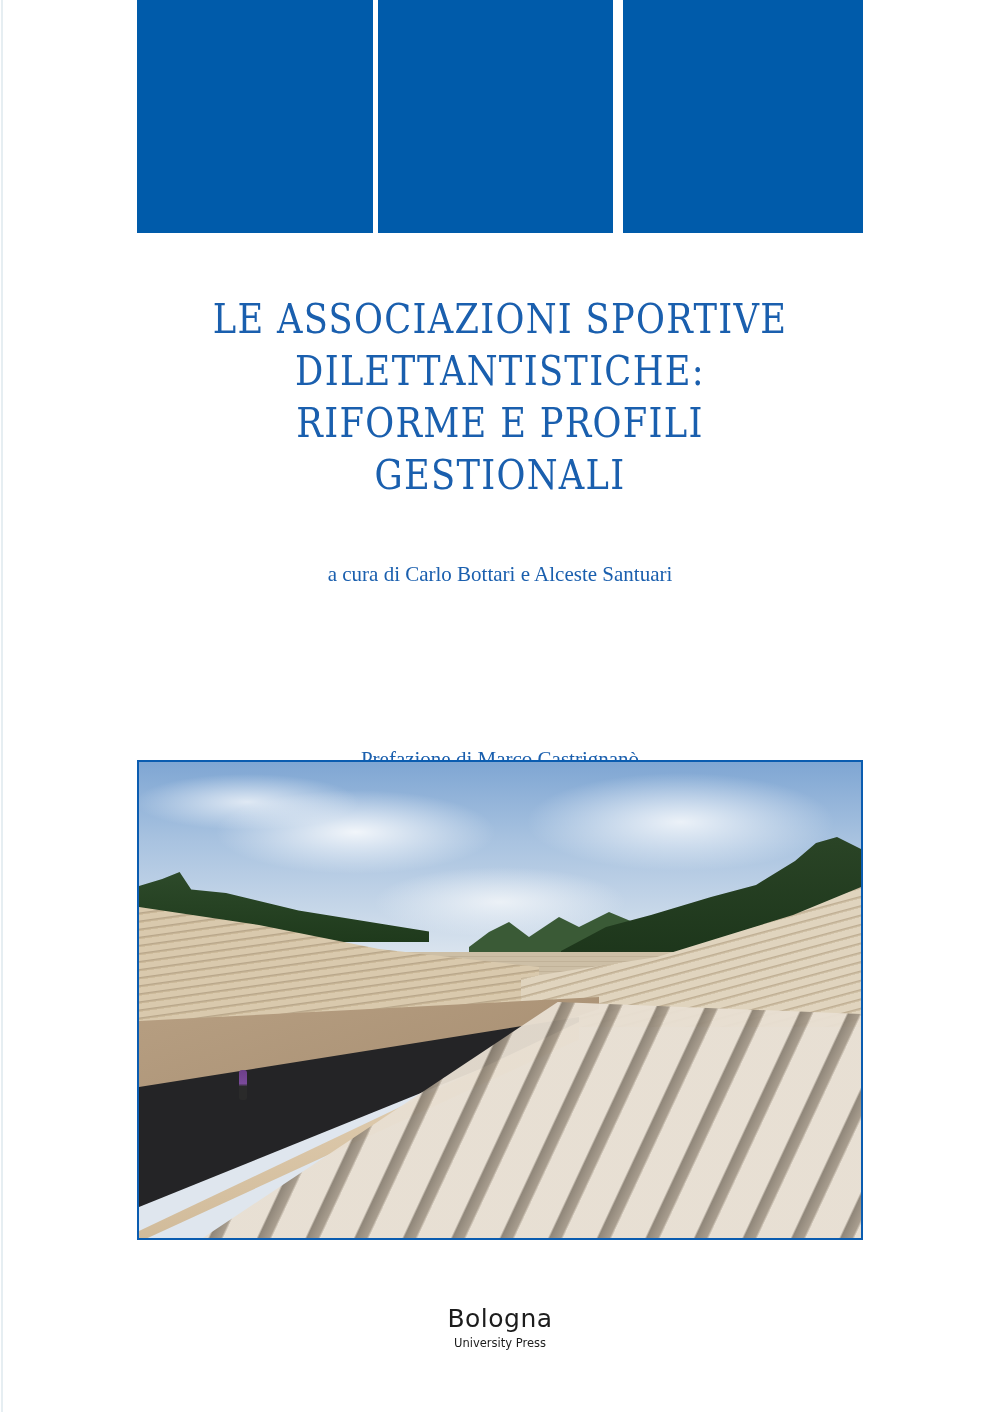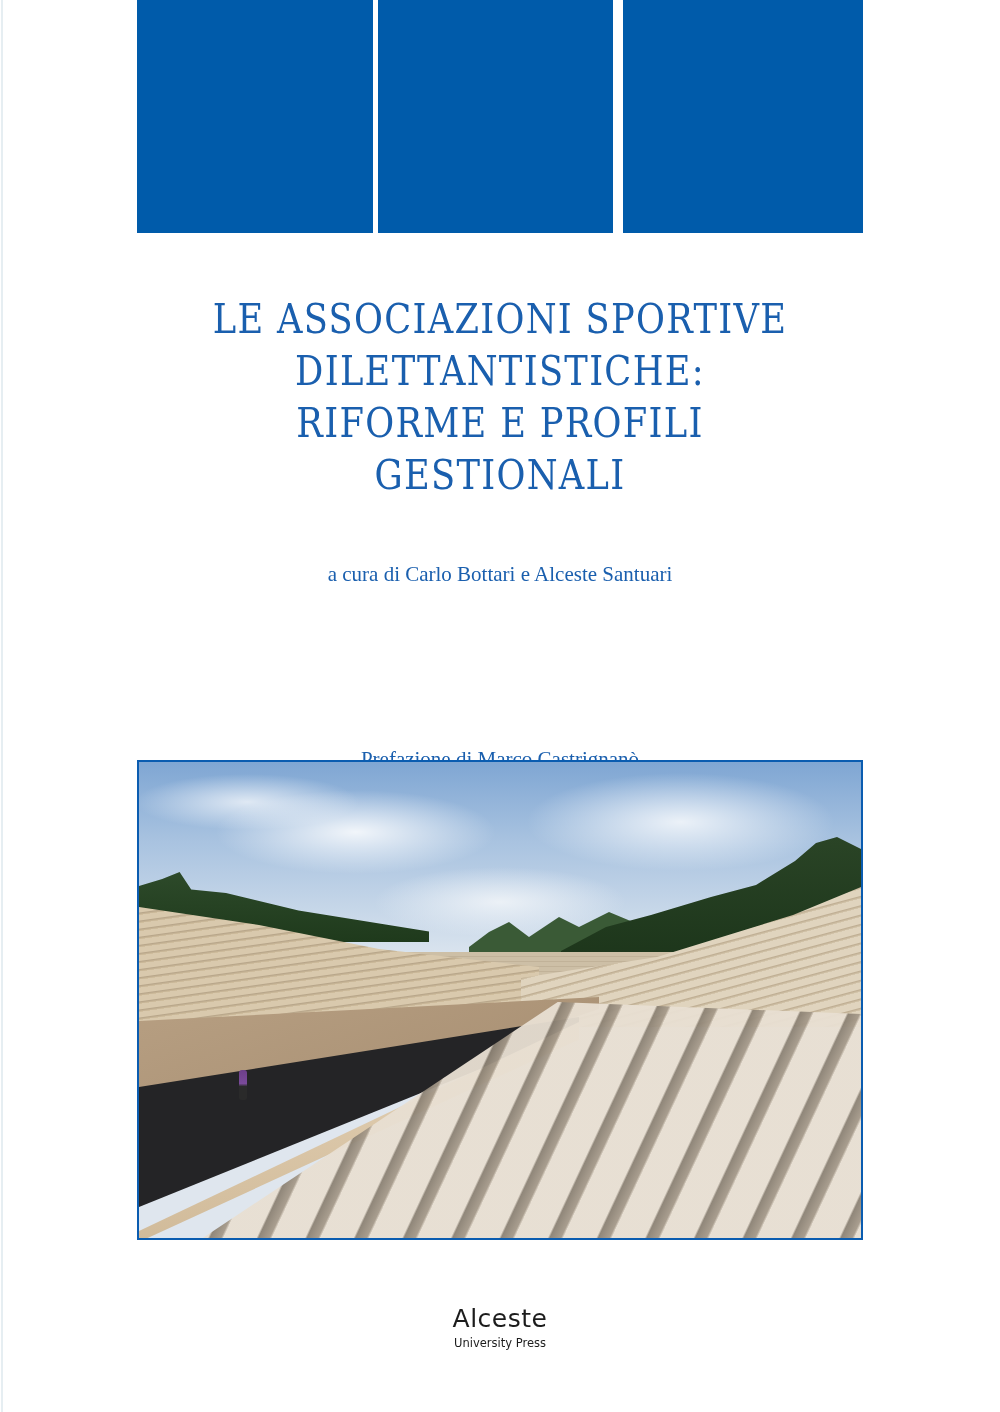--- a/index.html
+++ b/index.html
@@ -146,15 +146,15 @@
   <div class="stands-left"></div>
   <div class="stands-right"></div>
   <div class="track"></div>
   <div class="track-dark"></div>
   <div class="wall"></div>
   <div class="benches"></div>
   <div class="runner"></div>
 </div>
 
 <div class="publisher">
-  <span class="pub-main">Alceste</span>
+  <span class="pub-main">Bologna</span>
   <span class="pub-sub">University Press</span>
 </div>
 
 </body></html>

